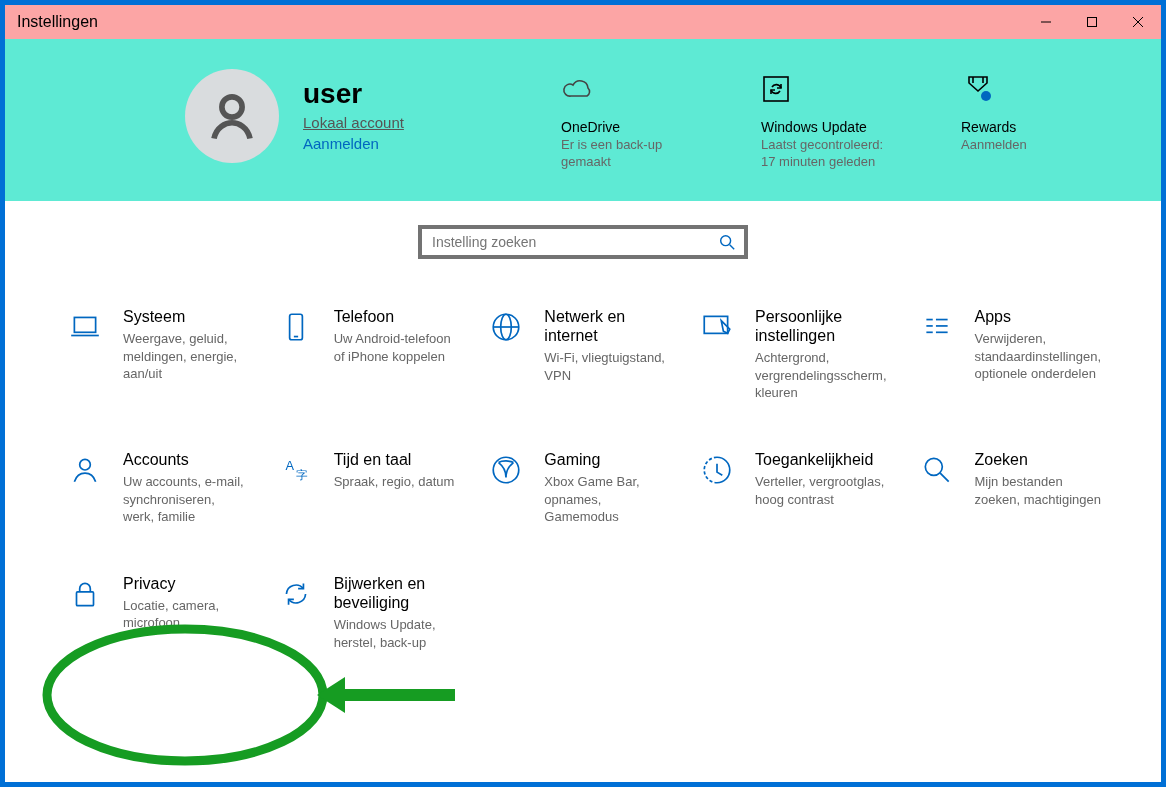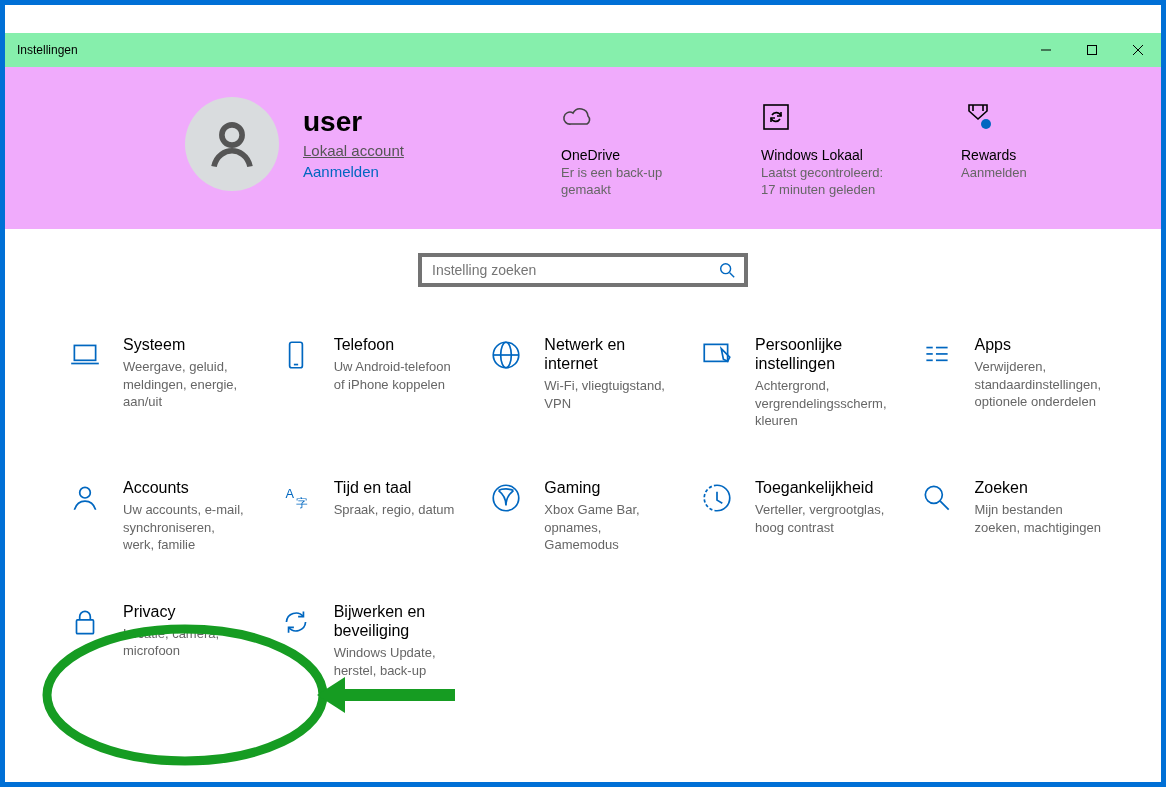--- a/index.html
+++ b/index.html
@@ -3,27 +3,27 @@
 <meta charset="utf-8">
 <style>
   html,body{margin:0;padding:0;height:100%;font-family:"Segoe UI",Arial,sans-serif;background:#0070d6;}
   *{box-sizing:border-box;}
   .window{
     position:absolute;top:4px;left:4px;right:4px;bottom:4px;
     background:#fff;border:1px solid #0070d6;display:flex;flex-direction:column;
   }
   .titlebar{
     height:34px;display:flex;align-items:center;justify-content:space-between;
-    background:#86efac;padding:0 0 0 12px;font-size:12px;color:#000;margin-top:28px;
+    background:#fca5a5;padding:0 0 0 12px;font-size:16px;color:#000;
   }
   .titlebar .controls{display:flex;height:100%;}
   .titlebar .ctrl{width:46px;display:flex;align-items:center;justify-content:center;cursor:default;}
   .titlebar .ctrl svg{stroke:#000;}
   .header{
-    background:#f0abfc;padding:30px 60px 30px 180px;
+    background:#5eead4;padding:30px 60px 30px 180px;
     display:flex;align-items:flex-start;
   }
   .user-block{display:flex;align-items:center;flex:0 0 auto;min-width:320px;}
   .avatar{
     width:94px;height:94px;border-radius:50%;background:#d9dcde;
     display:flex;align-items:center;justify-content:center;margin-right:24px;
   }
   .avatar svg{width:54px;height:54px;stroke:#555;fill:none;stroke-width:2.5;}
   .user-info .uname{font-size:28px;font-weight:700;line-height:1;}
   .user-info .utype{font-size:15px;color:#555;margin-top:6px;text-decoration:underline;}
@@ -117,21 +117,21 @@
       </div>
 
       <div class="stile">
         <div class="sicon">
           <svg width="30" height="30" viewBox="0 0 30 30" fill="none" stroke="#000" stroke-width="1.6">
             <rect x="3" y="3" width="24" height="24"></rect>
             <path d="M11 13a5 5 0 0 1 9 1M19 17a5 5 0 0 1-9-1"></path>
             <path d="M20 10v4h-4M10 20v-4h4"></path>
           </svg>
         </div>
-        <div class="stitle">Windows Lokaal</div>
+        <div class="stitle">Windows Update</div>
         <div class="sdesc">Laatst gecontroleerd: 17 minuten geleden</div>
       </div>
 
       <div class="stile">
         <div class="sicon">
           <svg width="34" height="30" viewBox="0 0 34 30" fill="none" stroke="#000" stroke-width="1.6">
             <path d="M8 3h18v6l-9 8-9-8z"></path>
             <path d="M12 3v6M22 3v6"></path>
             <circle cx="25" cy="22" r="5" fill="#0067c0" stroke="none"></circle>
           </svg>

